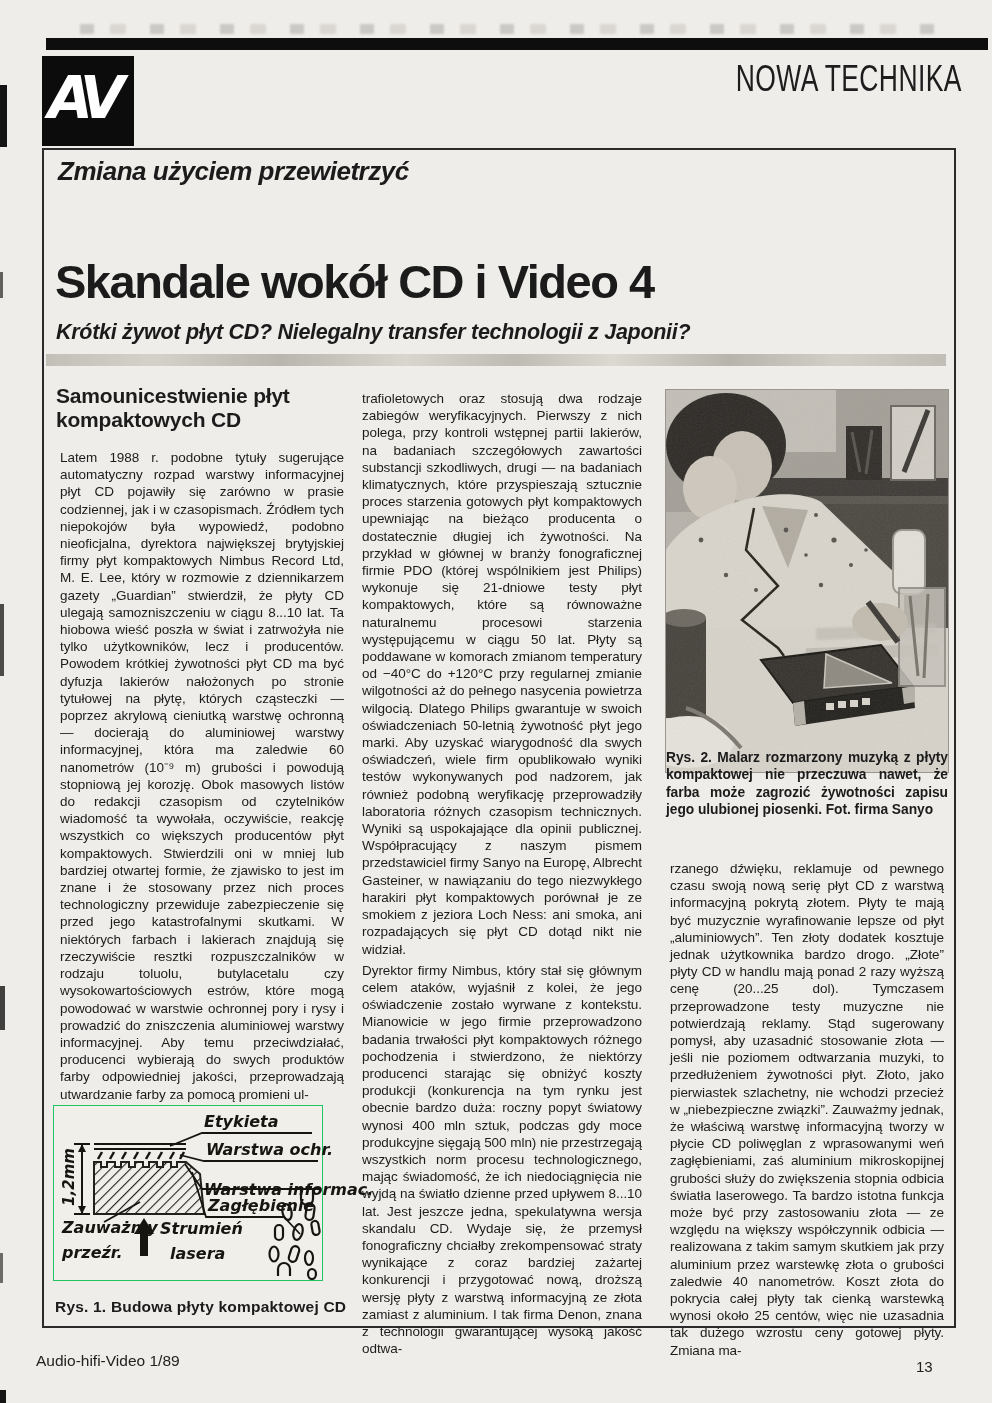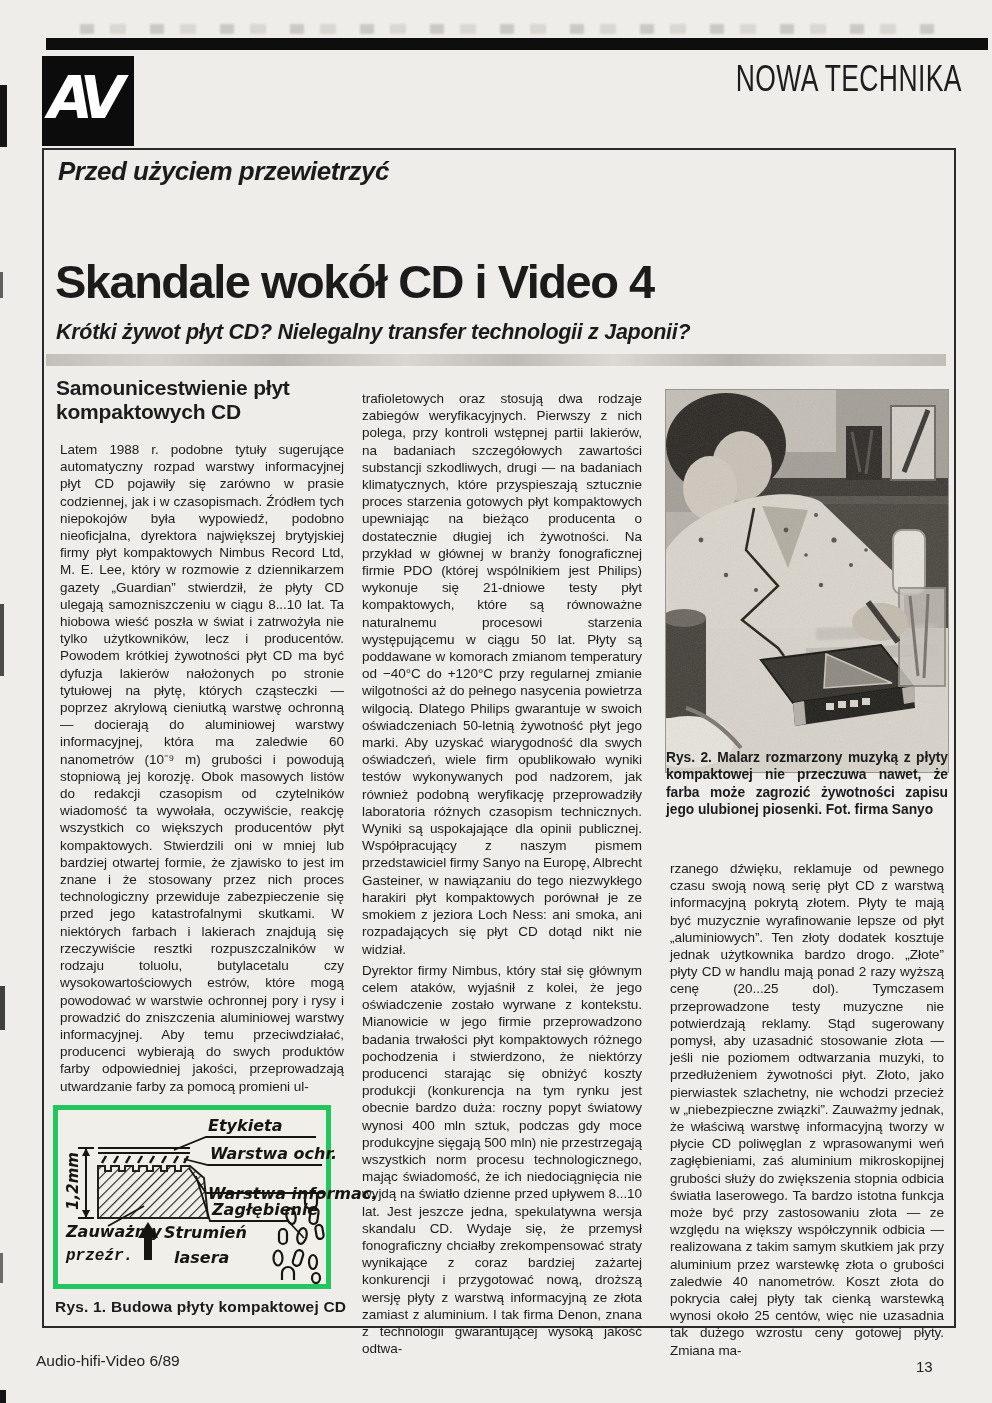--- a/index.html
+++ b/index.html
@@ -16,39 +16,39 @@
   
   .frame{left:42px;top:148px;width:910px;height:1176px;border:2px solid #2b2b2b;background:transparent;}
   .kicker{left:58px;top:156px;font-size:26px;font-weight:bold;font-style:italic;letter-spacing:-.5px;}
   .title{left:55px;top:254px;font-size:47px;font-weight:bold;letter-spacing:-1.5px;white-space:nowrap;}
   .subtitle{left:56px;top:320px;font-size:21.5px;font-weight:bold;font-style:italic;letter-spacing:-.3px;white-space:nowrap;}
   .smudge{left:46px;top:354px;width:900px;height:12px;opacity:.75;filter:blur(.6px);
     background:linear-gradient(90deg,#b4b0a9 0%,#ccc8c1 12%,#a7a39c 26%,#d2cec7 40%,#aeaaa3 52%,#d6d2cb 63%,#a5a19a 76%,#c9c5be 88%,#b2aea7 100%);}
   
   .col{position:absolute;text-align:justify;font-size:13.5px;line-height:17.2px;letter-spacing:-.05px;color:#1c1c1c;}
   .col p{margin:4px;}
-  .col1{left:56px;top:376px;width:292px;}
+  .col1{left:56px;top:384px;width:292px;}
   .col2{left:358px;top:386px;width:288px;}
   .col3{left:666px;top:856px;width:282px;}
   .col-heading{font-size:21px;line-height:24px;font-weight:bold;white-space:pre-line;
     text-align:left;letter-spacing:-.2px;margin:0 0 17px 0;}
   
   .photo{left:666px;top:390px;width:282px;height:382px;outline:1px solid #9a968f;overflow:hidden;}
   .photo-caption{left:666px;top:749px;width:282px;font-size:13.8px;line-height:17.4px;
     font-weight:bold;text-align:justify;letter-spacing:-.05px;}
   
-  .fig1{left:53px;top:1105px;width:268px;height:174px;border:5px solid #22c55e;background:#f1efea;}
+  .fig1{left:53px;top:1105px;width:268px;height:174px;border:1px solid #22c55e;background:#f1efea;}
   .fl{position:absolute;font-family:"DejaVu Sans",sans-serif;font-style:italic;font-weight:bold;
       font-size:16px;color:#17150f;white-space:nowrap;}
   .fl-etykieta{left:150px;top:6px;}
   .fl-ochr{left:152px;top:34px;}
   .fl-informac{left:150px;top:74px;}
   .fl-zagleb{left:154px;top:90px;}
   .fl-material1{left:8px;top:112px;}
-  .fl-material2{left:8px;top:137px;font-family:Liberation Mono, monospace;}
+  .fl-material2{left:8px;top:137px;}
   .fl-strumien1{left:106px;top:113px;}
   .fl-strumien2{left:116px;top:138px;}
   .fl-dim{left:-14px;top:62px;transform:rotate(-90deg);font-size:15px;}
   .fig1-caption{left:55px;top:1298px;width:330px;font-size:15.5px;font-weight:bold;letter-spacing:.2px;}
   
   .footer-issue{left:36px;top:1352px;font-size:15.5px;color:#222;}
   .footer-page{left:916px;top:1358px;font-size:15px;color:#222;}
   
   .edge{background:#141414;}
   .e1{left:0;top:85px;width:7px;height:62px;}
@@ -72,21 +72,21 @@
 <div class="abs topbar"></div>
 <div class="abs logo">
   <svg width="92" height="90" viewBox="0 0 92 90">
     <rect width="92" height="90" fill="#0c0c0c"></rect>
     <text x="6" y="62" font-family="DejaVu Sans, sans-serif" font-size="58" font-style="italic" font-weight="bold" fill="#ffffff" letter-spacing="-9">AV</text>
   </svg>
 </div>
 <div class="abs section-title">NOWA TECHNIKA</div>
 
 <div class="abs frame"></div>
-<div class="abs kicker">Przed użyciem przewietrzyć</div>
+<div class="abs kicker">Zmiana użyciem przewietrzyć</div>
 <div class="abs title">Skandale wokół CD i Video 4</div>
 <div class="abs subtitle">Krótki żywot płyt CD? Nielegalny transfer technologii z Japonii?</div>
 <div class="abs smudge"></div>
 
 <div class="col col1">
   <h2 class="col-heading">Samounicestwienie płyt
 kompaktowych CD</h2>
   <p>Latem 1988 r. podobne tytuły sugerujące automatyczny rozpad warstwy informacyjnej płyt CD pojawiły się zarówno w prasie codziennej, jak i w czasopismach. Źródłem tych niepokojów była wypowiedź, podobno nieoficjalna, dyrektora największej brytyjskiej firmy płyt kompaktowych Nimbus Record Ltd, M. E. Lee, który w rozmowie z dziennikarzem gazety „Guardian” stwierdził, że płyty CD ulegają samozniszczeniu w ciągu 8...10 lat. Ta hiobowa wieść poszła w świat i zatrwożyła nie tylko użytkowników, lecz i producentów. Powodem krótkiej żywotności płyt CD ma być dyfuzja lakierów nałożonych po stronie tytułowej na płytę, których cząsteczki — poprzez akrylową cieniutką warstwę ochronną — docierają do aluminiowej warstwy informacyjnej, która ma zaledwie 60 nanometrów (10⁻⁹ m) grubości i powodują stopniową jej korozję. Obok masowych listów do redakcji czasopism od czytelników wiadomość ta wywołała, oczywiście, reakcję wszystkich co większych producentów płyt kompaktowych. Stwierdzili oni w mniej lub bardziej otwartej formie, że zjawisko to jest im znane i że stosowany przez nich proces technologiczny przewiduje zabezpieczenie się przed jego katastrofalnymi skutkami. W niektórych farbach i lakierach znajdują się rzeczywiście resztki rozpuszczalników w rodzaju toluolu, butylacetalu czy wysokowartościowych estrów, które mogą powodować w warstwie ochronnej pory i rysy i prowadzić do zniszczenia aluminiowej warstwy informacyjnej. Aby temu przeciwdziałać, producenci wybierają do swych produktów farby odpowiedniej jakości, przeprowadzają utwardzanie farby za pomocą promieni ul-</p>
 </div>
 
@@ -228,14 +228,14 @@
   <div class="fl fl-informac">Warstwa informac.</div>
   <div class="fl fl-zagleb">Zagłębienie</div>
   <div class="fl fl-material1">Zauważmy</div>
   <div class="fl fl-material2">przeźr.</div>
   <div class="fl fl-strumien1">Strumień</div>
   <div class="fl fl-strumien2">lasera</div>
   <div class="fl fl-dim">1,2mm</div>
 </div>
 <div class="abs fig1-caption">Rys. 1. Budowa płyty kompaktowej CD</div>
 
-<div class="abs footer-issue">Audio-hifi-Video 6/89</div>
+<div class="abs footer-issue">Audio-hifi-Video 1/89</div>
 <div class="abs footer-page">13</div>
 
 </body></html>

